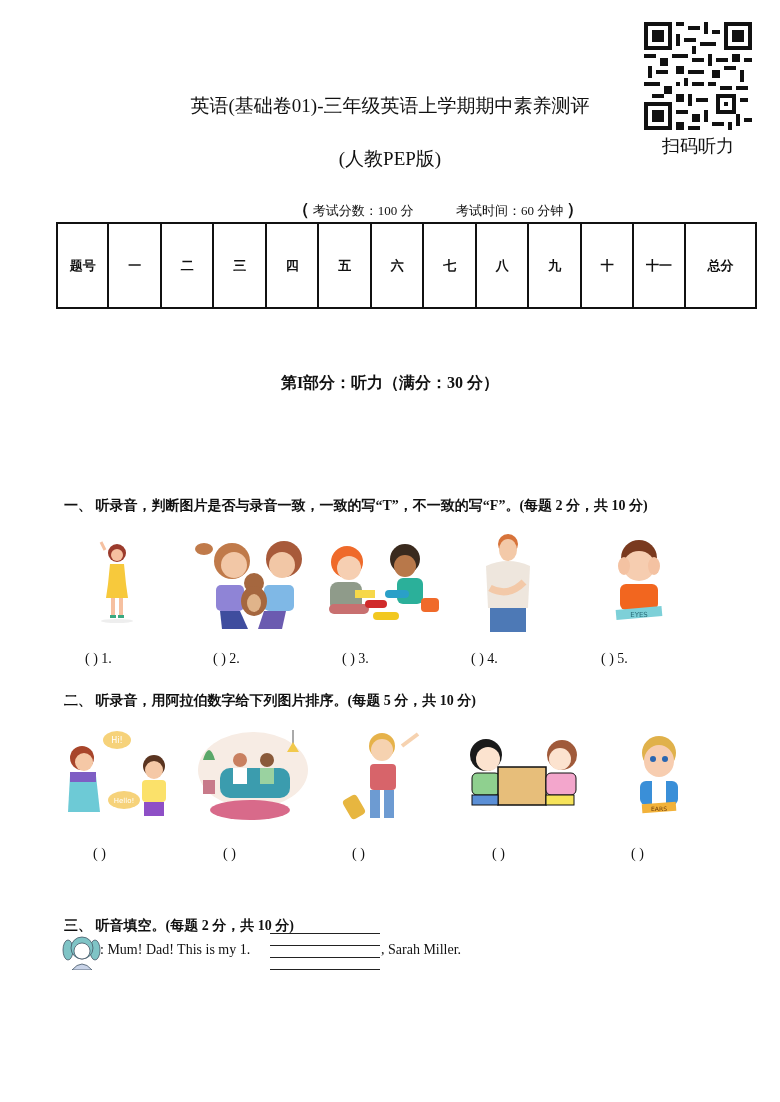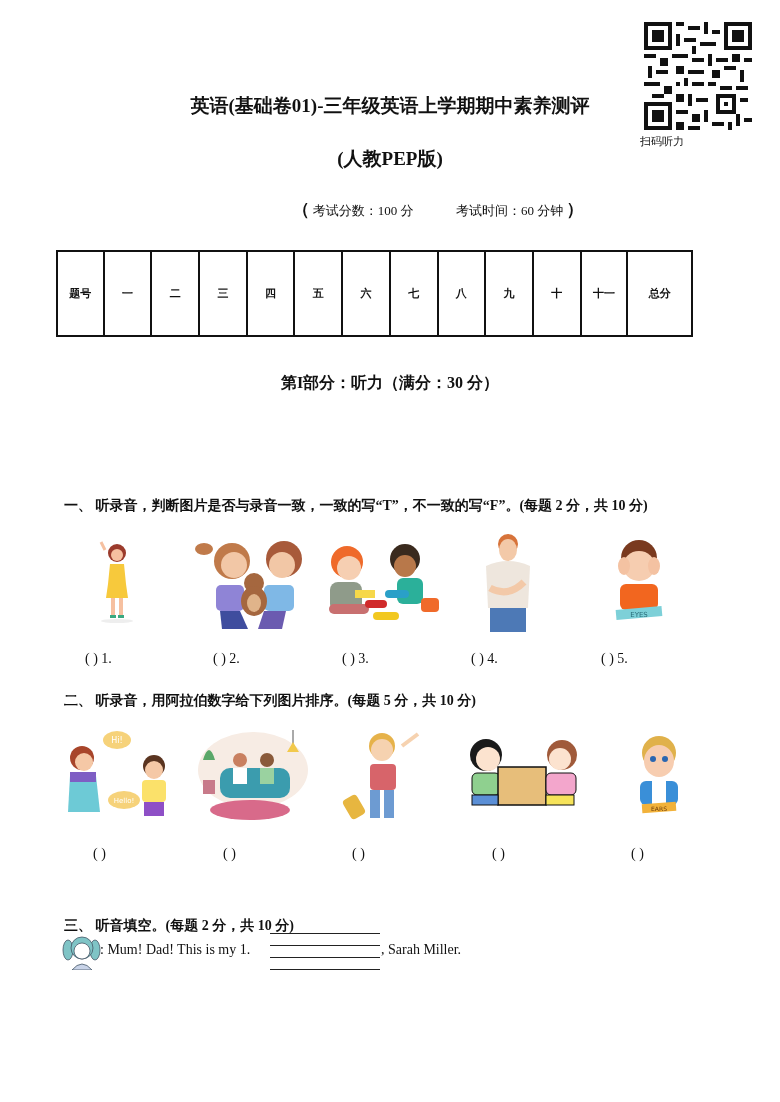--- a/index.html
+++ b/index.html
@@ -1,26 +1,26 @@
 <!DOCTYPE html>
 <html><head>
 <meta charset="utf-8">
 <style>
   html, body { margin:0; padding:0; background:#ffffff; }
   body { width:780px; height:1102px; position:relative; overflow:hidden;
          font-family:"Liberation Serif","DejaVu Serif",serif; color:#111; }
   .abs { position:absolute; }
-  .title { left:0; width:780px; text-align:center; font-weight:bold; font-size:19px; }
+  .title { left:0; width:780px; text-align:center; font-weight:normal; font-size:19px; }
   .qr { left:644px; top:22px; width:108px; height:108px; background:#fff; }
-  .qr-label { left:640px; top:134px; width:116px; text-align:left;
-              font-family:"DejaVu Sans",sans-serif; font-size:11px; }
+  .qr-label { left:640px; top:134px; width:116px; text-align:center;
+              font-family:"DejaVu Sans",sans-serif; font-size:18px; }
   .examinfo { left:0; width:780px; top:198px; text-align:center; font-size:13px;margin-left:48px; }
   .examinfo .paren { font-size:17px; font-weight:bold; }
-  table.score { position:absolute; left:56px; top:250px; width:637px; height:87px;
-                border-collapse:collapse; font-family:"DejaVu Sans",sans-serif; font-size:11px; font-weight:bold; }
+  table.score { position:absolute; left:56px; top:222px; width:701px; height:87px;
+                border-collapse:collapse; font-family:"DejaVu Sans",sans-serif; font-size:13px; font-weight:bold; }
   table.score td { border:2px solid #111; text-align:center; vertical-align:middle; padding:0; }
   .part { left:0; width:780px; top:373px; text-align:center; font-weight:bold; font-size:16px; }
   .sec { left:64px; font-weight:bold; font-size:14px; white-space:nowrap; }
   .pic { position:absolute; }
   .blank { position:absolute; font-size:14px; white-space:nowrap; }
   .line { position:absolute; left:270px; width:110px; border-top:1.3px solid #222; }
   .sentence { left:100px; top:942px; font-size:14px; white-space:nowrap; }
 </style>
 </head>
 <body>

